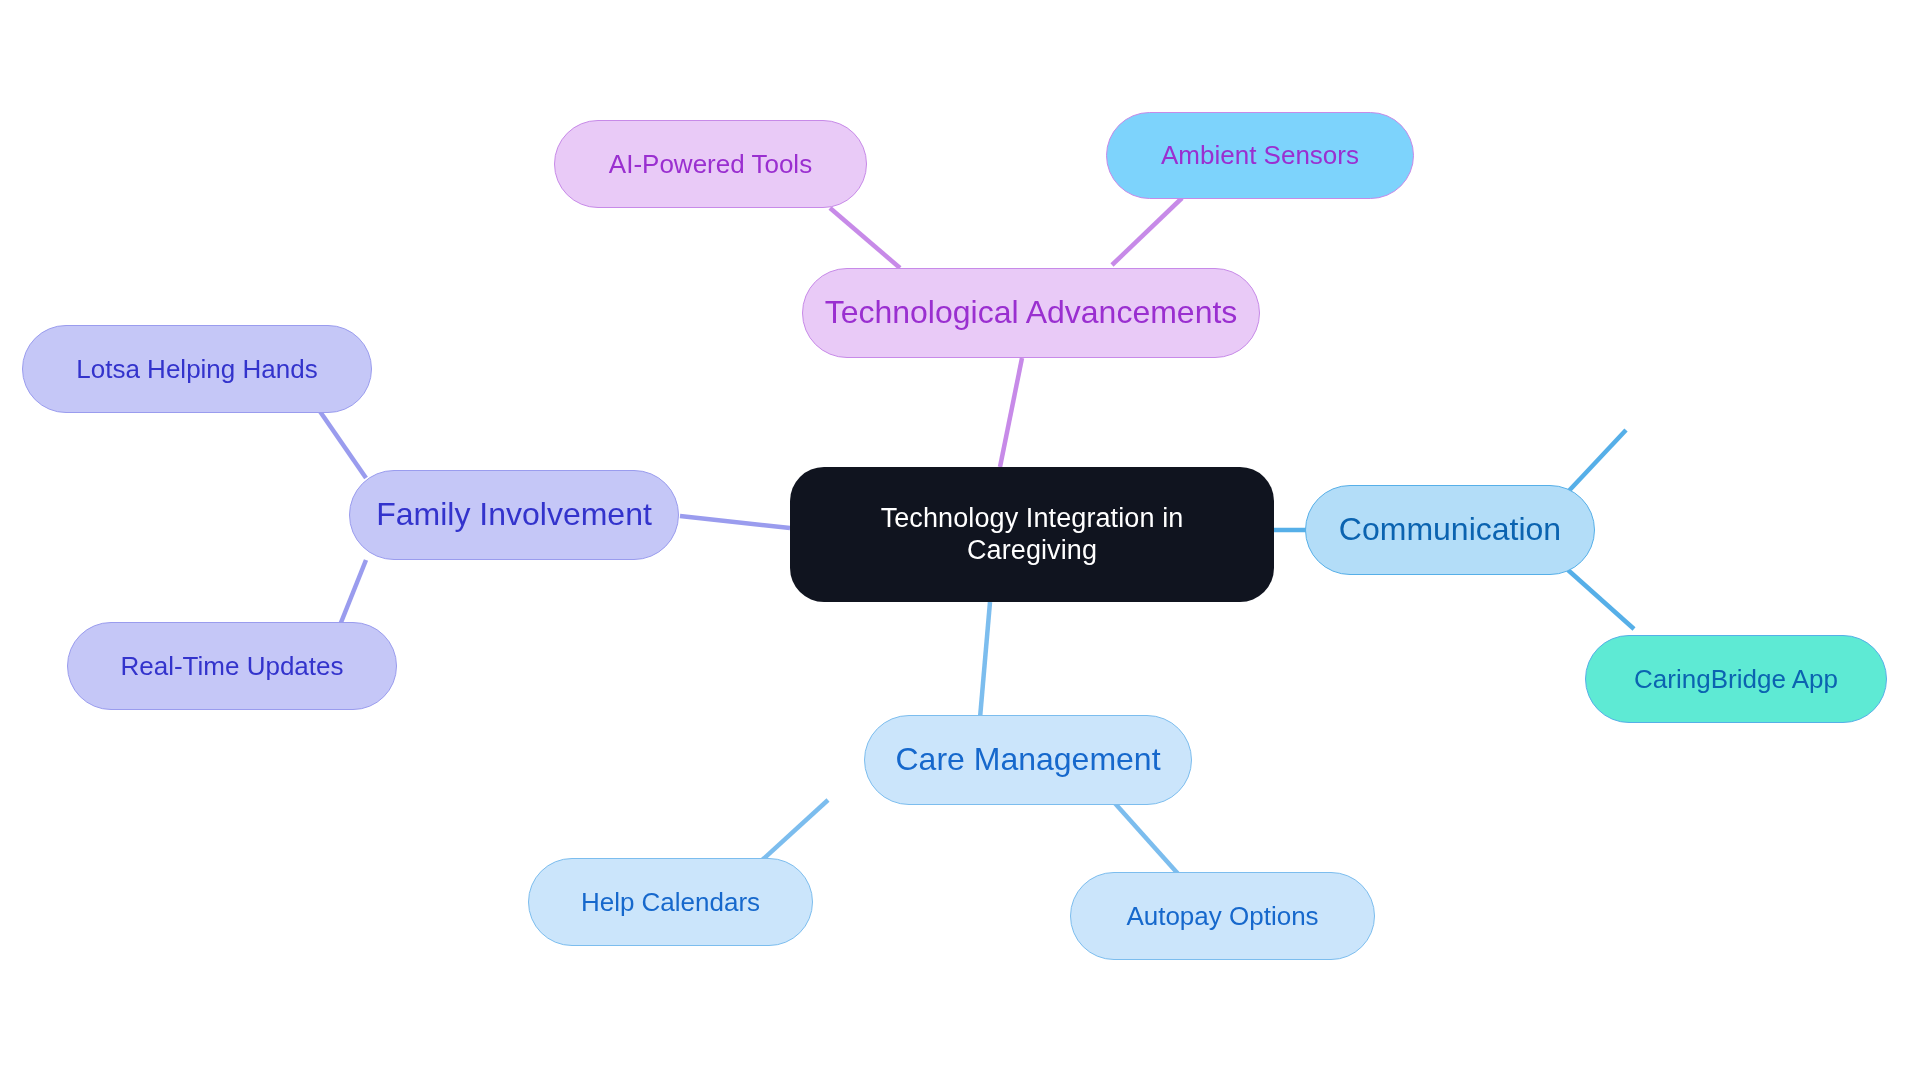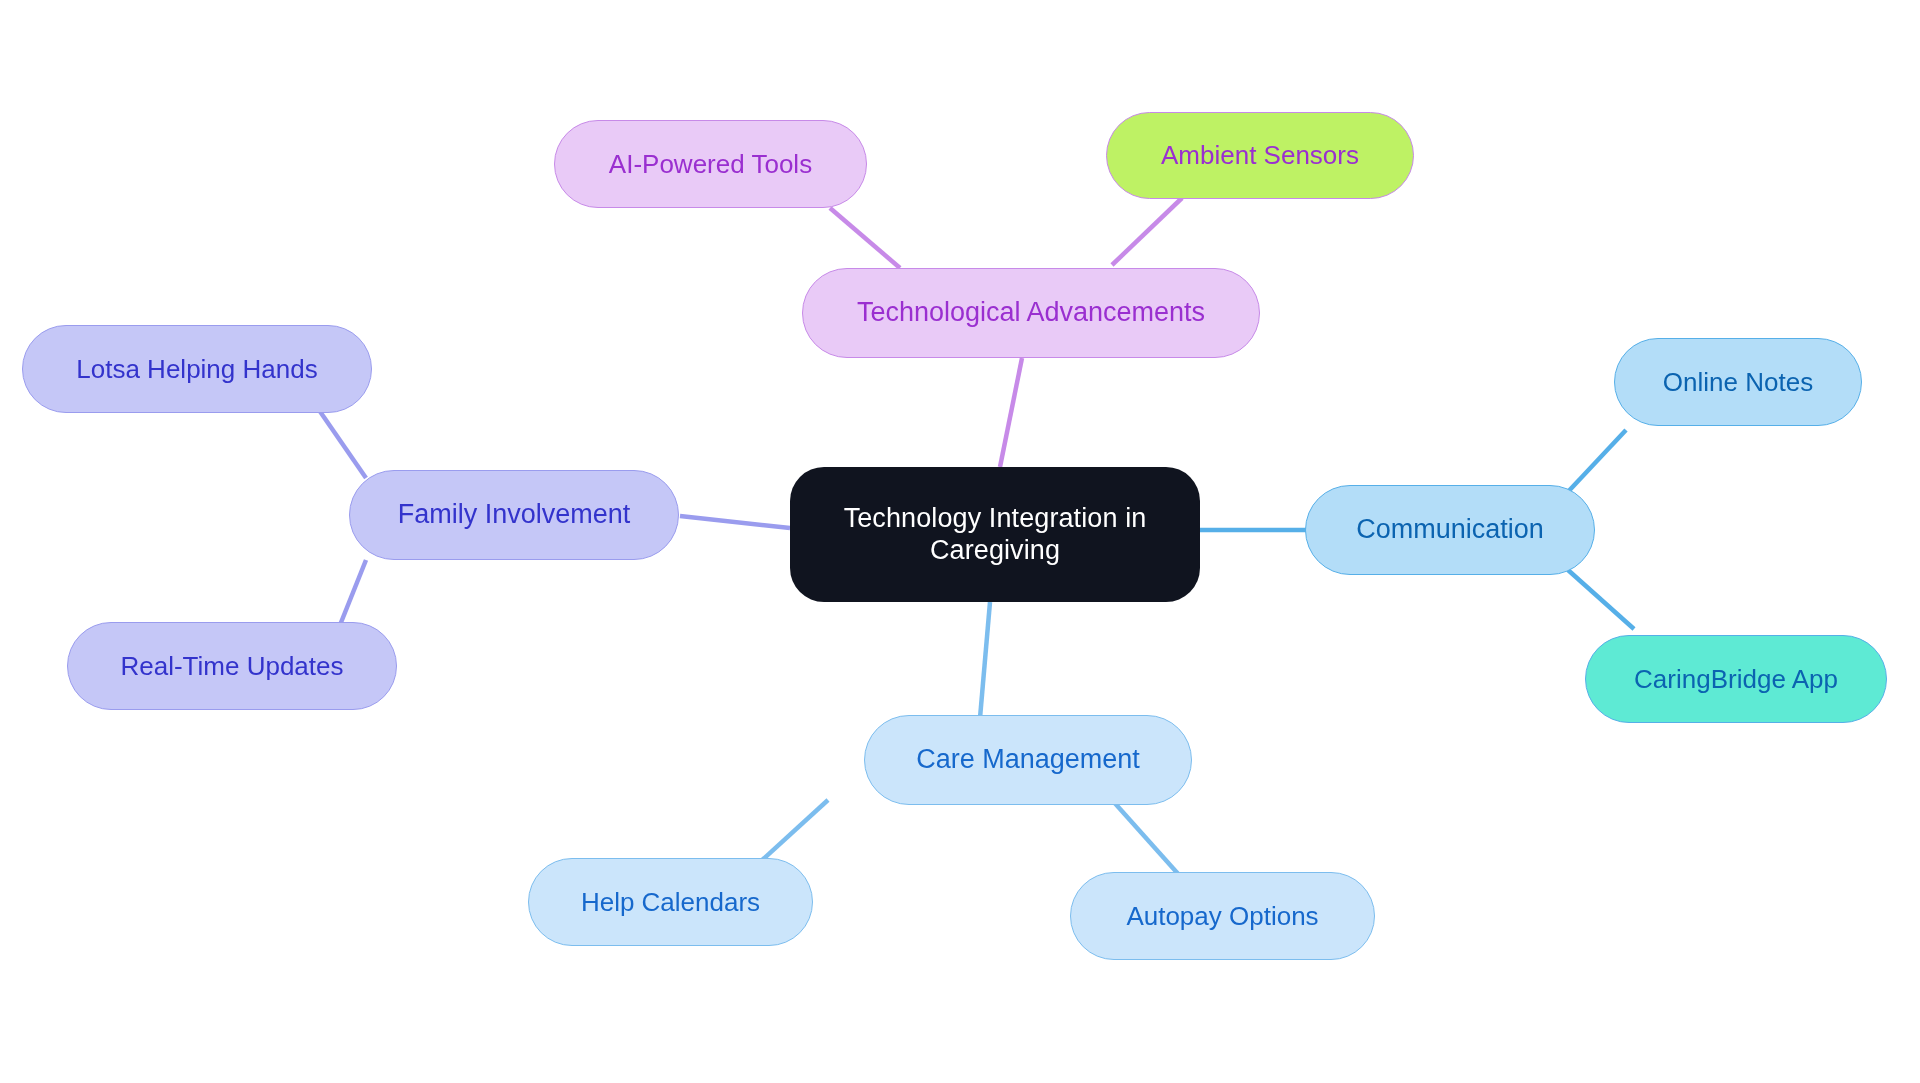--- a/index.html
+++ b/index.html
@@ -40,21 +40,21 @@
     line-height: 1.18;
     white-space: pre-line;
     padding: 13px 14px;
   }
   .node-root {
     border-radius: 34px;
     border-width: 0;
     font-size: 27px;
     letter-spacing: 0.1px;
   }
-  .node-branch { font-size: 27px; }
+  .node-branch { font-size: 32px; }
   .node-leaf   { font-size: 26px; }
 </style>
 </head>
 <body>
 
 <div id="mindmap-canvas">
 
   <svg id="edge-layer" viewBox="0 0 1920 1083">
 
     <path d="M 1000 467 L 1022 358" fill="none" stroke="#c78ae8" stroke-width="4.5"></path>
@@ -68,38 +68,38 @@
     <path d="M 366 478 L 310 397" fill="none" stroke="#9a9cee" stroke-width="4.5"></path>
     <path d="M 366 560 L 338 630" fill="none" stroke="#9a9cee" stroke-width="4.5"></path>
 
     <path d="M 1565 495 L 1626 430" fill="none" stroke="#56afe8" stroke-width="4.5"></path>
     <path d="M 1568 570 L 1634 629" fill="none" stroke="#56afe8" stroke-width="4.5"></path>
 
     <path d="M 828 800 L 760 862" fill="none" stroke="#7cbdee" stroke-width="4.5"></path>
     <path d="M 1112 800 L 1180 876" fill="none" stroke="#7cbdee" stroke-width="4.5"></path>
   </svg>
 
-  <div class="node node-root" style="left:790px; top:467px; width:410px; height:135px;
+  <div class="node node-root" style="left:790px; top:467px; width:484px; height:135px;
               background:#10141f; color:#ffffff;">
     <span>Technology Integration in
 Caregiving</span>
   </div>
 
   <div class="node node-branch" style="left:802px; top:268px; width:458px; height:90px;
               background:#e9caf7; border-color:#c78ae8; color:#9a2fd0;">
     <span>Technological Advancements</span>
   </div>
 
   <div class="node node-leaf" style="left:554px; top:120px; width:313px; height:88px;
               background:#e9caf7; border-color:#c78ae8; color:#9a2fd0;">
     <span>AI-Powered Tools</span>
   </div>
 
   <div class="node node-leaf" style="left:1106px; top:112px; width:308px; height:87px;
-              background:#bef264; border-color:#c78ae8; color:#9a2fd0;">
+              background:#7dd3fc; border-color:#c78ae8; color:#9a2fd0;">
     <span>Ambient Sensors</span>
   </div>
 
   <div class="node node-branch" style="left:349px; top:470px; width:330px; height:90px;
               background:#c5c7f7; border-color:#9a9cee; color:#3333cc;">
     <span>Family Involvement</span>
   </div>
 
   <div class="node node-leaf" style="left:22px; top:325px; width:350px; height:88px;
               background:#c5c7f7; border-color:#9a9cee; color:#3333cc;">
@@ -109,24 +109,20 @@
   <div class="node node-leaf" style="left:67px; top:622px; width:330px; height:88px;
               background:#c5c7f7; border-color:#9a9cee; color:#3333cc;">
     <span>Real-Time Updates</span>
   </div>
 
   <div class="node node-branch" style="left:1305px; top:485px; width:290px; height:90px;
               background:#b3ddf8; border-color:#56afe8; color:#0b63b0;">
     <span>Communication</span>
   </div>
 
-  <div class="node node-leaf" style="left:1614px; top:338px; width:248px; height:88px;
-              background:#b3ddf8; border-color:#56afe8; color:#0b63b0;">
-    <span>Online Notes</span>
-  </div>
 
   <div class="node node-leaf" style="left:1585px; top:635px; width:302px; height:88px;
               background:#5eead4; border-color:#56afe8; color:#0b63b0;">
     <span>CaringBridge App</span>
   </div>
 
   <div class="node node-branch" style="left:864px; top:715px; width:328px; height:90px;
               background:#cbe5fb; border-color:#7cbdee; color:#1668cc;">
     <span>Care Management</span>
   </div>

